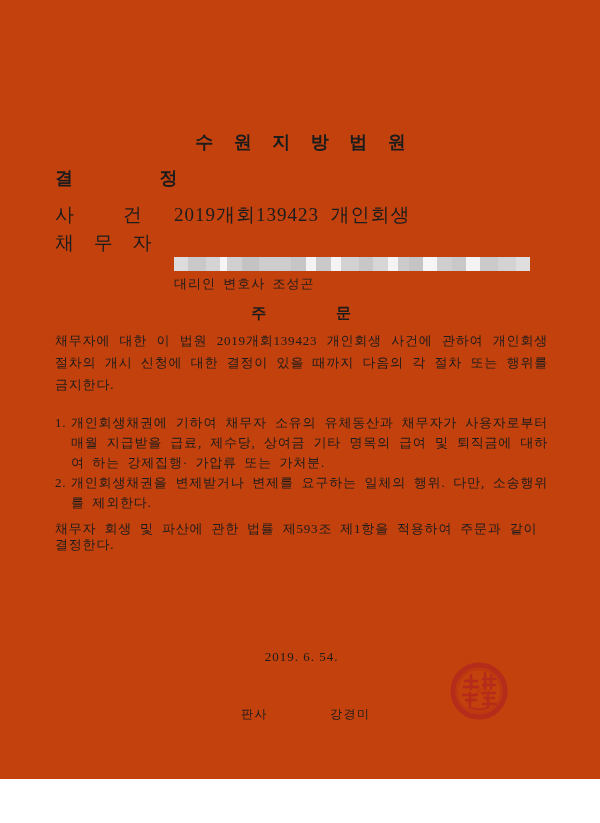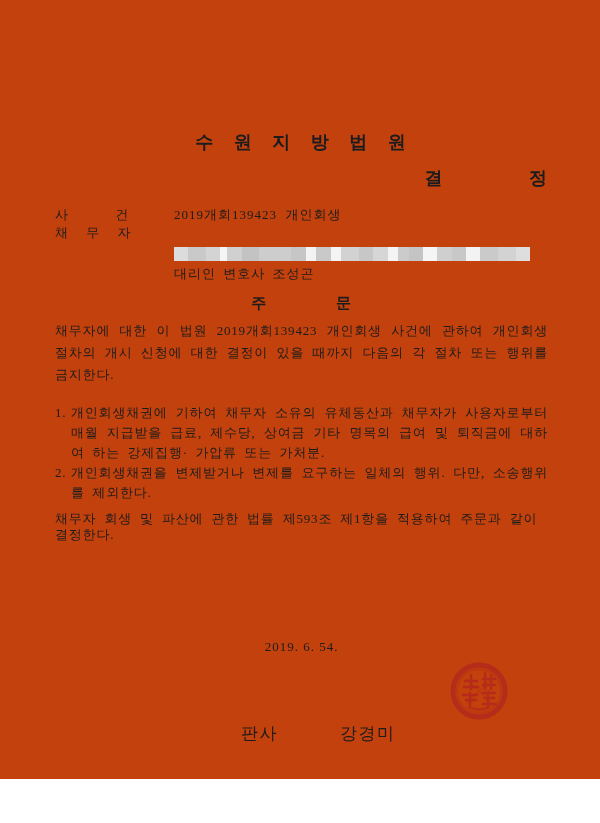--- a/index.html
+++ b/index.html
@@ -26,53 +26,53 @@
     margin-top: 130px;
     text-align: center;
     font-size: 18px;
     font-weight: bold;
     letter-spacing: 2px;
     word-spacing: 12px;
     line-height: 24px;
   }
   .doc-title {
     margin-top: 12px;
-    text-align: right;
+    text-align: left;
     font-size: 18px;
     font-weight: bold;
     letter-spacing: 1px;
     word-spacing: 80px;
     line-height: 24px;
   }
   .section-heading {
     text-align: center;
     font-size: 15px;
     font-weight: bold;
     letter-spacing: 1px;
     word-spacing: 64px;
     line-height: 19px;
   }
 
   
   .meta-block { margin-top: 16px; }
   .meta-row {
     display: flex;
     align-items: flex-start;
-    font-size: 13px;
+    font-size: 19px;
     line-height: 18px;
     letter-spacing: 1px;
   }
   .meta-label {
     width: 119px;
     flex: none;
   }
   .label-case  { word-spacing: 42px; }
   .label-debtor{ word-spacing: 13px; }
   .meta-value  { white-space: pre-wrap; }
-  .row-debtor  { margin-top: 0; }
+  .row-debtor  { margin-top: 10px; }
 
   
   .blur-char {
     display: inline-block;
     width: 15px;
     height: 13px;
     margin: 0 2px -2px 2px;
     background: linear-gradient(90deg,#e6e6e6 0 50%,#dedede 50% 100%);
   }
   .blur-long {
@@ -134,23 +134,23 @@
   }
 
   
   .date-line {
     margin-top: 96px;
     text-align: center;
     font-size: 13px;
     letter-spacing: 1px;
   }
   .judge-line {
-    margin-top: 67px;
+    margin-top: 41px;
     display: flex;
-    font-size: 17px;
+    font-size: 12px;
     letter-spacing: 1.5px;
   }
   .judge-label { margin-left: 186px; }
   .judge-name  { margin-left: 62px; }
 
   .seal {
     position: absolute;
     left: 447px;
     top: 659px;
     width: 64px;

